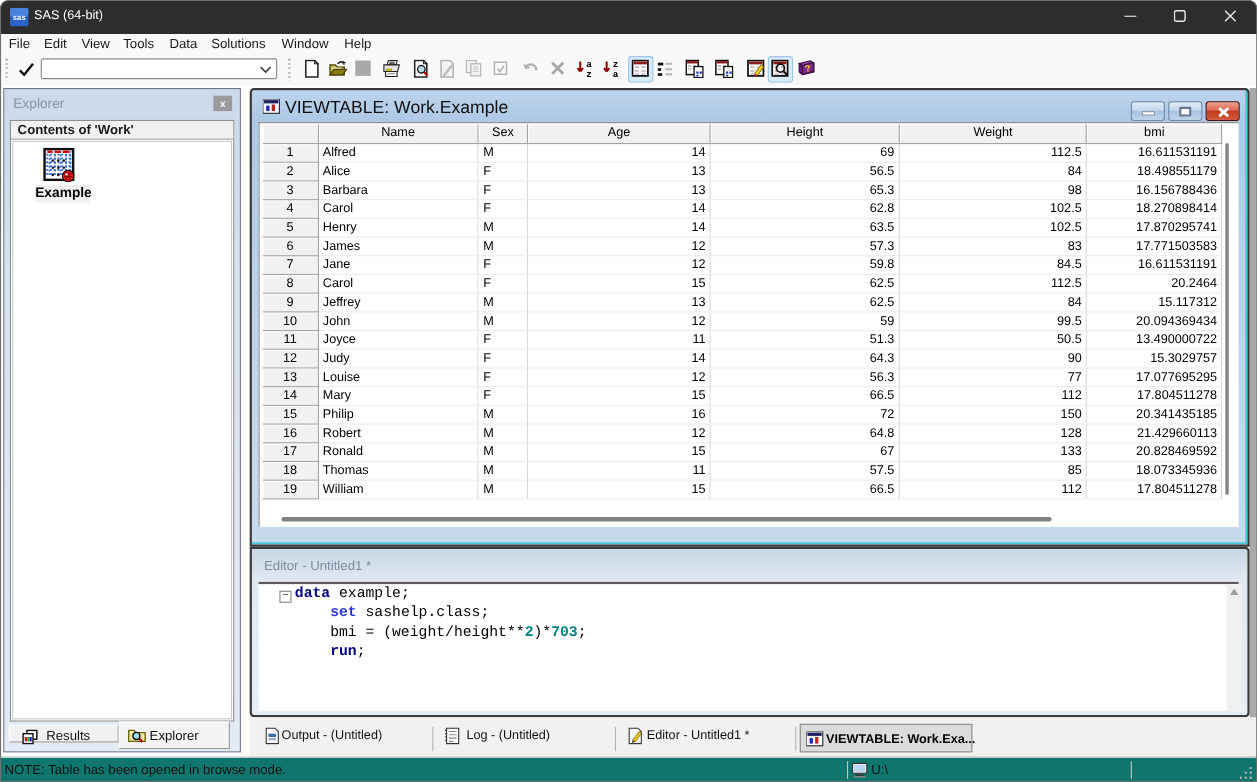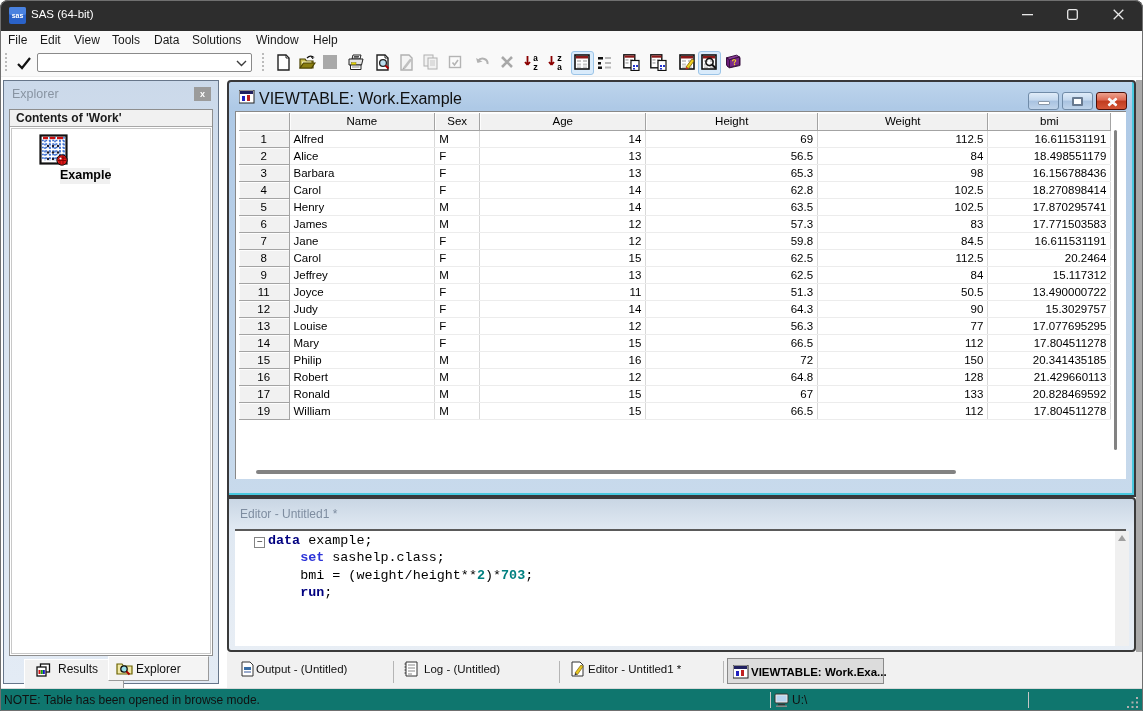--- a/index.html
+++ b/index.html
@@ -20,21 +20,21 @@
 
 #client{left:0;top:77px;width:1143px;height:611px;background:#fff;}
 #rstrip{left:1136px;top:3px;width:6px;height:608px;background:#a9a9a9;}
 
 #expl{left:3px;top:3px;width:216px;height:604px;border:1px solid #67768a;background:linear-gradient(180deg,#cbd9ea 0,#d7e2ef 30%,#e3ebf5 100%);}
 #expl .title{position:absolute;left:8px;top:6px;font-size:12.5px;color:#8894a2;}
 #explx{position:absolute;left:190px;top:6px;width:17px;height:14px;background:#9b9b9b;color:#fff;font-size:9px;text-align:center;line-height:14px;font-weight:bold;}
 #contbox{position:absolute;left:5px;top:28px;width:204px;height:547px;border:1px solid #8e8e8e;background:#fff;font-weight:bold;}
 #contlbl{position:absolute;left:0;top:0;width:202px;height:17px;background:#f1f1f1;border-bottom:1px solid #a8a8a8;font-size:12px;color:#1a1a1a;padding:1px 0 0 6px;}
 #items{position:absolute;left:1px;top:18px;width:200px;height:526px;border:1px solid #c8c8c8;background:#fff;}
-#exlbl{position:absolute;left:20px;top:39px;width:50px;height:16px;background:#f0f0f0;font-size:12.5px;color:#000;text-align:center;margin-left:28px;}
+#exlbl{position:absolute;left:20px;top:39px;width:50px;height:16px;background:#f0f0f0;font-size:12.5px;color:#000;text-align:center;}
 
 .ptab{position:absolute;background:#f1f1f1;border:1px solid #9a9a9a;border-top-color:#fff;border-left-color:#fff;font-size:12px;color:#111;}
 
 #vt{left:227px;top:3px;width:909px;height:417px;background:linear-gradient(180deg,#bdd4ec 0,#aec9e6 26px,#bed3e9 55%,#c8daec 100%);border:2px solid #38383a;border-radius:4px 4px 0 0;box-shadow:inset -2px -2px 0 #49c8de;}
 #vt .ttl{position:absolute;left:30px;top:8px;font-size:16px;color:#101010;}
 .capbtn{position:absolute;top:10px;width:31px;height:18px;border-radius:3px;}
 .capblue{background:linear-gradient(180deg,#e0ecf9 0,#c4d8ee 45%,#a8c2e0 50%,#c0d4ea 100%);border:1px solid #708ba8;}
 .capred{background:linear-gradient(180deg,#eda28f 0,#dd6751 45%,#c13c1f 50%,#d55537 100%);border:1px solid #4d0f08;}
 #vtcontent{position:absolute;left:6px;top:29px;width:891px;height:368px;background:#fff;border:1px solid #888;border-right:none;border-bottom:none;padding-left:40px;}
 
@@ -310,21 +310,21 @@
               <line x1="19" y1="24" x2="27" y2="24"></line>
               <line x1="19" y1="26.5" x2="27" y2="26.5"></line>
               <line x1="21" y1="22" x2="21" y2="30"></line>
               <line x1="24" y1="22" x2="24" y2="30"></line>
             </g>
 <circle cx="21.5" cy="24.5" r="1.1" fill="#fff"></circle>
           </svg>
         <div id="exlbl">Example</div>
       </div>
     </div>
-    <div class="ptab" style="left:20px;top:578px;width:100px;height:30px;padding-left:16px;">
+    <div class="ptab" style="left:4px;top:578px;width:100px;height:16px;padding-left:16px;">
       <svg style="position:absolute;left:11px;top:3px" width="15" height="14">
           <rect x="4.5" y="1" width="9" height="8" fill="#fff" stroke="#111" stroke-width="1.3"></rect>
           <rect x="1" y="4" width="9" height="9" fill="#fff" stroke="#111" stroke-width="1.3"></rect>
           <rect x="2.5" y="7" width="2" height="4" fill="#d01010"></rect>
           <rect x="4.8" y="7" width="2" height="4" fill="#10a010"></rect>
           <rect x="7" y="7" width="1.8" height="4" fill="#1010d0"></rect>
         </svg>
       <span style="position:absolute;left:33px;top:2px">Results</span>
     </div>
     <div class="ptab" style="left:104px;top:575px;width:101px;height:25px;background:#f4f4f4;">
@@ -453,20 +453,29 @@
             <tr>
               <td class="h">9</td>
               <td class="c">Jeffrey</td>
               <td class="c">M</td>
               <td class="c n">13</td>
               <td class="c n">62.5</td>
               <td class="c n">84</td>
               <td class="c n">15.117312</td>
             </tr>
             <tr>
+              <td class="h">10</td>
+              <td class="c">John</td>
+              <td class="c">M</td>
+              <td class="c n">12</td>
+              <td class="c n">59</td>
+              <td class="c n">99.5</td>
+              <td class="c n">20.094369434</td>
+            </tr>
+            <tr>
               <td class="h">11</td>
               <td class="c">Joyce</td>
               <td class="c">F</td>
               <td class="c n">11</td>
               <td class="c n">51.3</td>
               <td class="c n">50.5</td>
               <td class="c n">13.490000722</td>
             </tr>
             <tr>
               <td class="h">12</td>
@@ -514,20 +523,29 @@
               <td class="c n">21.429660113</td>
             </tr>
             <tr>
               <td class="h">17</td>
               <td class="c">Ronald</td>
               <td class="c">M</td>
               <td class="c n">15</td>
               <td class="c n">67</td>
               <td class="c n">133</td>
               <td class="c n">20.828469592</td>
+            </tr>
+            <tr>
+              <td class="h">18</td>
+              <td class="c">Thomas</td>
+              <td class="c">M</td>
+              <td class="c n">11</td>
+              <td class="c n">57.5</td>
+              <td class="c n">85</td>
+              <td class="c n">18.073345936</td>
             </tr>
             <tr>
               <td class="h">19</td>
               <td class="c">William</td>
               <td class="c">M</td>
               <td class="c n">15</td>
               <td class="c n">66.5</td>
               <td class="c n">112</td>
               <td class="c n">17.804511278</td>
             </tr>

